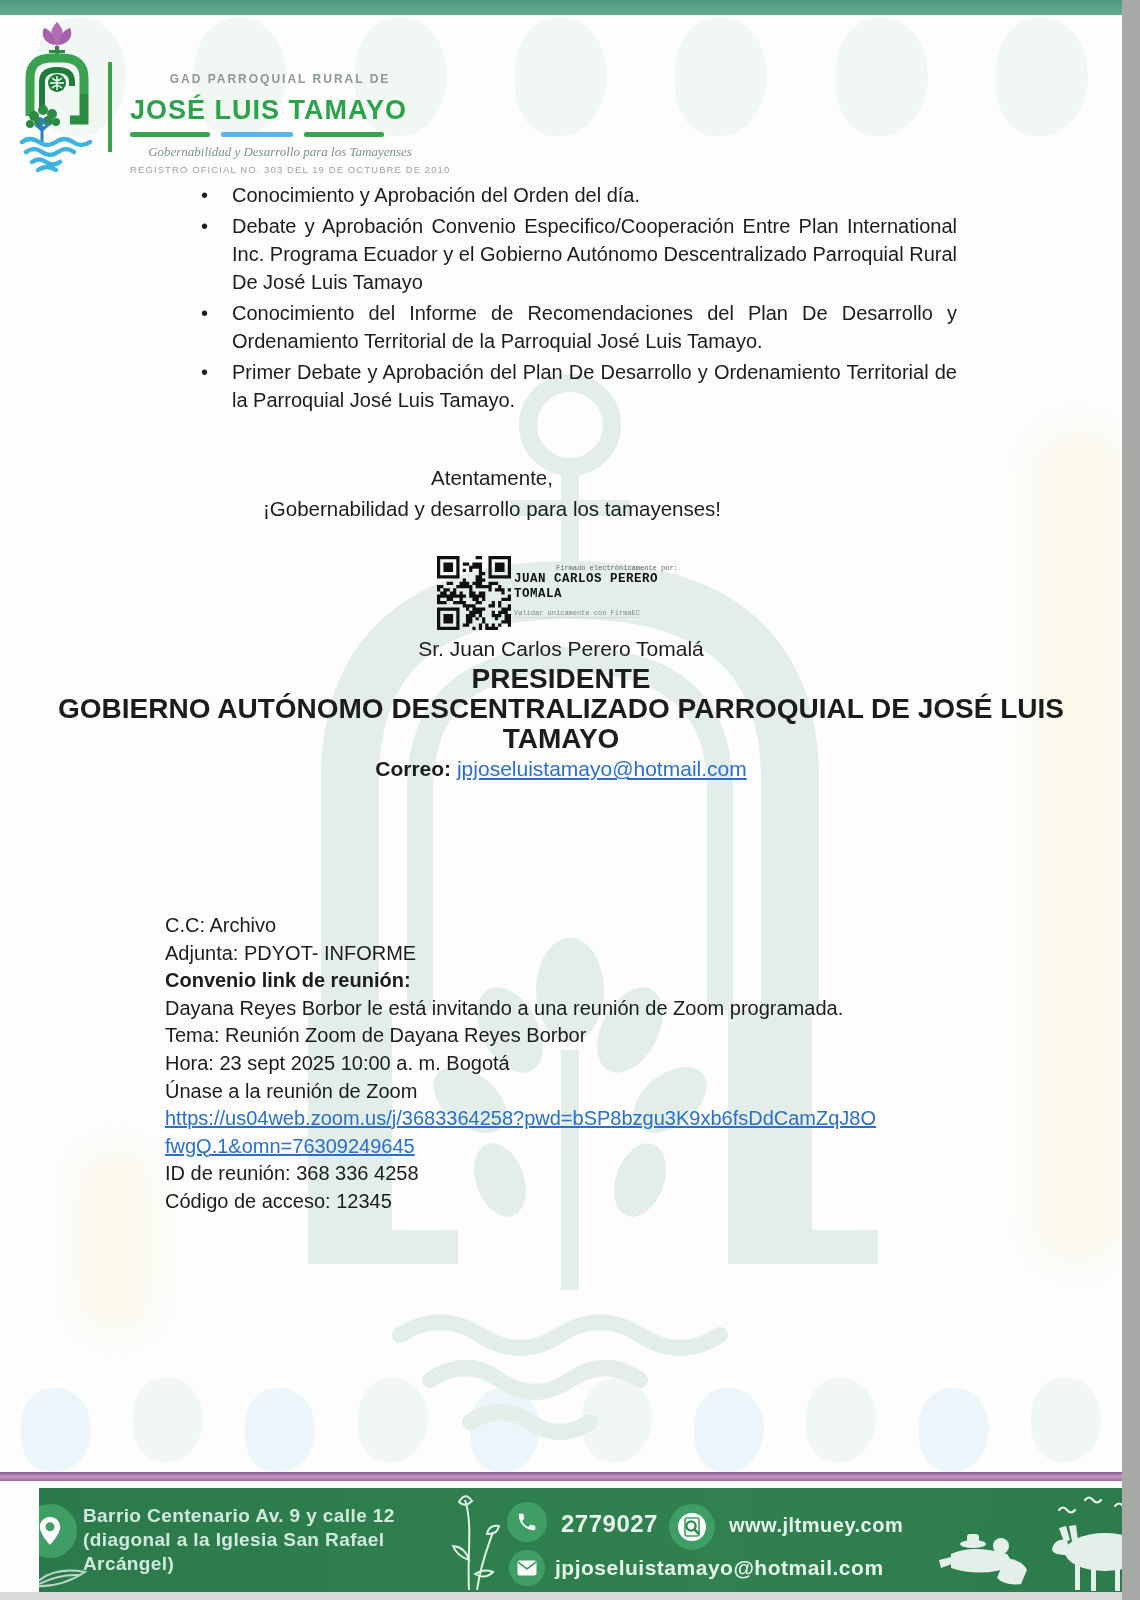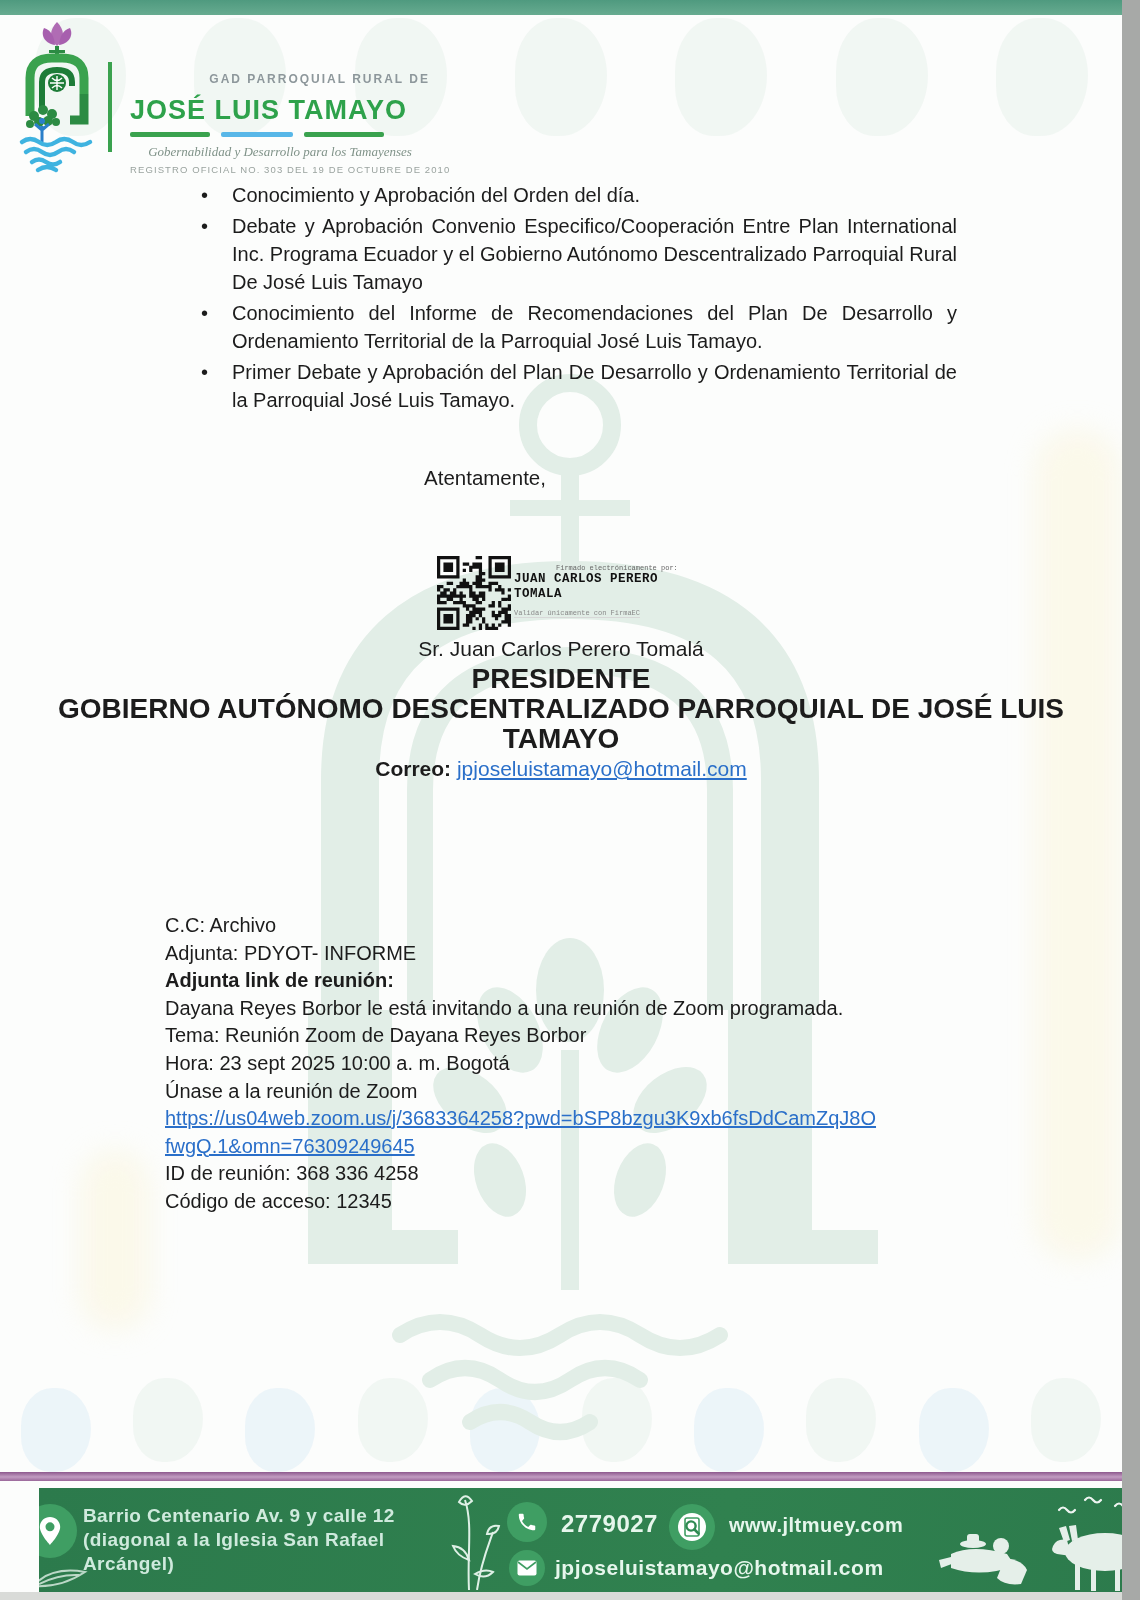--- a/index.html
+++ b/index.html
@@ -21,36 +21,36 @@
   
   .tint{position:absolute;background:rgba(250,243,205,.38);filter:blur(14px);z-index:1;border-radius:40px;}
   .tint.r{left:1035px;top:430px;width:85px;height:830px;}
   .tint.l{left:80px;top:1150px;width:70px;height:180px;}
   
   .wm-center{position:absolute;left:180px;top:350px;z-index:0;color:#e2eee7;}
   
   .logo{position:absolute;left:6px;top:20px;z-index:3;}
   .vline{position:absolute;left:108px;top:62px;width:4px;height:90px;background:#3aa24e;z-index:3;}
   .head-text{position:absolute;left:130px;top:72px;width:300px;z-index:3;text-align:center;}
-  .org-small{font-size:12px;letter-spacing:2px;color:#8d979b;font-weight:bold;text-align:right;}
+  .org-small{font-size:12px;letter-spacing:2px;color:#8d979b;font-weight:bold;text-align:center;}
   .org-name{font-size:27px;font-weight:bold;color:#2ea24b;letter-spacing:1px;margin-top:9px;text-align:left;white-space:nowrap;}
   .bars{display:flex;gap:11px;margin-top:6px;}
   .bars i{display:block;height:5px;border-radius:2px;}
   .bars .g{background:#3aa24e;width:80px;}
   .bars .bl{background:#58b7e8;width:72px;}
   .tagline{margin-top:7px;font-family:"Liberation Serif",serif;font-style:italic;font-size:13px;color:#7f9288;}
   .registro{margin-top:4px;font-size:9.5px;letter-spacing:1.1px;color:#9aa39f;white-space:nowrap;}
   
   .agenda{position:absolute;left:165px;top:181px;width:792px;z-index:3;list-style:none;margin:0;padding:0;
           font-size:20px;line-height:28px;}
   .agenda li{position:relative;padding-left:67px;margin-bottom:3px;}
   .agenda .mark{position:absolute;left:36px;top:0;font-size:20px;}
   .agenda .txt{display:block;text-align:justify;text-align-last:left;}
   
-  .closing{position:absolute;left:1px;top:462px;width:968px;text-align:center;z-index:3;
+  .closing{position:absolute;left:8px;top:462px;width:968px;text-align:center;z-index:3;
            font-size:20.5px;line-height:31px;}
   
   .stamp{position:absolute;left:437px;top:556px;display:flex;z-index:3;}
   .stamp svg{display:block;}
   .stamp-txt{margin-left:3px;padding-top:8px;font-family:"Liberation Mono",monospace;}
   .stamp-t1{font-size:7px;color:#666;margin-left:42px;}
   .stamp-name{font-size:12.5px;font-weight:bold;color:#111;line-height:15px;letter-spacing:.5px;width:180px;}
   .stamp-t3{font-size:7px;color:#888;margin-top:4px;border-bottom:1px solid #d8d8d8;display:inline-block;}
   
   .sig{position:absolute;left:0;top:634px;width:1122px;text-align:center;z-index:3;line-height:30px;}
@@ -205,20 +205,21 @@
       <span class="txt">Conocimiento del Informe de Recomendaciones del Plan De Desarrollo y Ordenamiento Territorial de la Parroquial José Luis Tamayo.</span>
       </li>
     <li>
       <span class="mark">•</span>
       <span class="txt">Primer Debate y Aprobación del Plan De Desarrollo y Ordenamiento Territorial de la Parroquial José Luis Tamayo.</span>
       </li>
   </ul>
 
   <div class="closing">
     <div>Atentamente,</div>
+    <div>¡Gobernabilidad y desarrollo para los tamayenses!</div>
   </div>
 
   <div class="stamp">
     <svg id="qr" width="74" height="76" viewBox="0 0 74 76">
         <path d="M0 0h22.52173913043478v22.52173913043478h-22.52173913043478z M3.217391304347826 3.217391304347826v16.086956521739133h16.086956521739133v-16.086956521739133z M6.434782608695652 6.434782608695652h9.652173913043478v9.652173913043478h-9.652173913043478zM51.47826086956522 0h22.52173913043478v22.52173913043478h-22.52173913043478z M54.69565217391305 3.217391304347826v16.086956521739133h16.086956521739133v-16.086956521739133z M57.913043478260875 6.434782608695652h9.652173913043478v9.652173913043478h-9.652173913043478zM0 51.47826086956522h22.52173913043478v22.52173913043478h-22.52173913043478z M3.217391304347826 54.69565217391305v16.086956521739133h16.086956521739133v-16.086956521739133z M6.434782608695652 57.913043478260875h9.652173913043478v9.652173913043478h-9.652173913043478zM38.608695652173914 0h3.217391304347826v3.217391304347826h-3.217391304347826zM41.82608695652174 0h3.217391304347826v3.217391304347826h-3.217391304347826zM25.73913043478261 6.434782608695652h3.217391304347826v3.217391304347826h-3.217391304347826zM28.956521739130437 6.434782608695652h3.217391304347826v3.217391304347826h-3.217391304347826zM35.391304347826086 6.434782608695652h3.217391304347826v3.217391304347826h-3.217391304347826zM38.608695652173914 6.434782608695652h3.217391304347826v3.217391304347826h-3.217391304347826zM41.82608695652174 6.434782608695652h3.217391304347826v3.217391304347826h-3.217391304347826zM32.173913043478265 9.652173913043478h3.217391304347826v3.217391304347826h-3.217391304347826zM35.391304347826086 9.652173913043478h3.217391304347826v3.217391304347826h-3.217391304347826zM38.608695652173914 9.652173913043478h3.217391304347826v3.217391304347826h-3.217391304347826zM41.82608695652174 9.652173913043478h3.217391304347826v3.217391304347826h-3.217391304347826zM25.73913043478261 12.869565217391305h3.217391304347826v3.217391304347826h-3.217391304347826zM32.173913043478265 12.869565217391305h3.217391304347826v3.217391304347826h-3.217391304347826zM41.82608695652174 12.869565217391305h3.217391304347826v3.217391304347826h-3.217391304347826zM41.82608695652174 16.086956521739133h3.217391304347826v3.217391304347826h-3.217391304347826zM45.04347826086956 16.086956521739133h3.217391304347826v3.217391304347826h-3.217391304347826zM38.608695652173914 19.304347826086957h3.217391304347826v3.217391304347826h-3.217391304347826zM41.82608695652174 19.304347826086957h3.217391304347826v3.217391304347826h-3.217391304347826zM25.73913043478261 22.52173913043478h3.217391304347826v3.217391304347826h-3.217391304347826zM38.608695652173914 22.52173913043478h3.217391304347826v3.217391304347826h-3.217391304347826zM41.82608695652174 22.52173913043478h3.217391304347826v3.217391304347826h-3.217391304347826zM45.04347826086956 22.52173913043478h3.217391304347826v3.217391304347826h-3.217391304347826zM9.652173913043478 25.73913043478261h3.217391304347826v3.217391304347826h-3.217391304347826zM12.869565217391305 25.73913043478261h3.217391304347826v3.217391304347826h-3.217391304347826zM22.52173913043478 25.73913043478261h3.217391304347826v3.217391304347826h-3.217391304347826zM25.73913043478261 25.73913043478261h3.217391304347826v3.217391304347826h-3.217391304347826zM28.956521739130437 25.73913043478261h3.217391304347826v3.217391304347826h-3.217391304347826zM35.391304347826086 25.73913043478261h3.217391304347826v3.217391304347826h-3.217391304347826zM38.608695652173914 25.73913043478261h3.217391304347826v3.217391304347826h-3.217391304347826zM41.82608695652174 25.73913043478261h3.217391304347826v3.217391304347826h-3.217391304347826zM51.47826086956522 25.73913043478261h3.217391304347826v3.217391304347826h-3.217391304347826zM54.69565217391305 25.73913043478261h3.217391304347826v3.217391304347826h-3.217391304347826zM57.913043478260875 25.73913043478261h3.217391304347826v3.217391304347826h-3.217391304347826zM0 28.956521739130437h3.217391304347826v3.217391304347826h-3.217391304347826zM3.217391304347826 28.956521739130437h3.217391304347826v3.217391304347826h-3.217391304347826zM19.304347826086957 28.956521739130437h3.217391304347826v3.217391304347826h-3.217391304347826zM22.52173913043478 28.956521739130437h3.217391304347826v3.217391304347826h-3.217391304347826zM25.73913043478261 28.956521739130437h3.217391304347826v3.217391304347826h-3.217391304347826zM28.956521739130437 28.956521739130437h3.217391304347826v3.217391304347826h-3.217391304347826zM32.173913043478265 28.956521739130437h3.217391304347826v3.217391304347826h-3.217391304347826zM38.608695652173914 28.956521739130437h3.217391304347826v3.217391304347826h-3.217391304347826zM41.82608695652174 28.956521739130437h3.217391304347826v3.217391304347826h-3.217391304347826zM45.04347826086956 28.956521739130437h3.217391304347826v3.217391304347826h-3.217391304347826zM48.26086956521739 28.956521739130437h3.217391304347826v3.217391304347826h-3.217391304347826zM51.47826086956522 28.956521739130437h3.217391304347826v3.217391304347826h-3.217391304347826zM61.130434782608695 28.956521739130437h3.217391304347826v3.217391304347826h-3.217391304347826zM0 32.173913043478265h3.217391304347826v3.217391304347826h-3.217391304347826zM6.434782608695652 32.173913043478265h3.217391304347826v3.217391304347826h-3.217391304347826zM9.652173913043478 32.173913043478265h3.217391304347826v3.217391304347826h-3.217391304347826zM16.086956521739133 32.173913043478265h3.217391304347826v3.217391304347826h-3.217391304347826zM32.173913043478265 32.173913043478265h3.217391304347826v3.217391304347826h-3.217391304347826zM51.47826086956522 32.173913043478265h3.217391304347826v3.217391304347826h-3.217391304347826zM57.913043478260875 32.173913043478265h3.217391304347826v3.217391304347826h-3.217391304347826zM61.130434782608695 32.173913043478265h3.217391304347826v3.217391304347826h-3.217391304347826zM64.34782608695653 32.173913043478265h3.217391304347826v3.217391304347826h-3.217391304347826zM70.78260869565217 32.173913043478265h3.217391304347826v3.217391304347826h-3.217391304347826zM3.217391304347826 35.391304347826086h3.217391304347826v3.217391304347826h-3.217391304347826zM6.434782608695652 35.391304347826086h3.217391304347826v3.217391304347826h-3.217391304347826zM12.869565217391305 35.391304347826086h3.217391304347826v3.217391304347826h-3.217391304347826zM16.086956521739133 35.391304347826086h3.217391304347826v3.217391304347826h-3.217391304347826zM22.52173913043478 35.391304347826086h3.217391304347826v3.217391304347826h-3.217391304347826zM32.173913043478265 35.391304347826086h3.217391304347826v3.217391304347826h-3.217391304347826zM35.391304347826086 35.391304347826086h3.217391304347826v3.217391304347826h-3.217391304347826zM41.82608695652174 35.391304347826086h3.217391304347826v3.217391304347826h-3.217391304347826zM45.04347826086956 35.391304347826086h3.217391304347826v3.217391304347826h-3.217391304347826zM64.34782608695653 35.391304347826086h3.217391304347826v3.217391304347826h-3.217391304347826zM0 38.608695652173914h3.217391304347826v3.217391304347826h-3.217391304347826zM3.217391304347826 38.608695652173914h3.217391304347826v3.217391304347826h-3.217391304347826zM6.434782608695652 38.608695652173914h3.217391304347826v3.217391304347826h-3.217391304347826zM9.652173913043478 38.608695652173914h3.217391304347826v3.217391304347826h-3.217391304347826zM12.869565217391305 38.608695652173914h3.217391304347826v3.217391304347826h-3.217391304347826zM16.086956521739133 38.608695652173914h3.217391304347826v3.217391304347826h-3.217391304347826zM19.304347826086957 38.608695652173914h3.217391304347826v3.217391304347826h-3.217391304347826zM22.52173913043478 38.608695652173914h3.217391304347826v3.217391304347826h-3.217391304347826zM25.73913043478261 38.608695652173914h3.217391304347826v3.217391304347826h-3.217391304347826zM32.173913043478265 38.608695652173914h3.217391304347826v3.217391304347826h-3.217391304347826zM35.391304347826086 38.608695652173914h3.217391304347826v3.217391304347826h-3.217391304347826zM38.608695652173914 38.608695652173914h3.217391304347826v3.217391304347826h-3.217391304347826zM41.82608695652174 38.608695652173914h3.217391304347826v3.217391304347826h-3.217391304347826zM45.04347826086956 38.608695652173914h3.217391304347826v3.217391304347826h-3.217391304347826zM70.78260869565217 38.608695652173914h3.217391304347826v3.217391304347826h-3.217391304347826zM0 41.82608695652174h3.217391304347826v3.217391304347826h-3.217391304347826zM9.652173913043478 41.82608695652174h3.217391304347826v3.217391304347826h-3.217391304347826zM12.869565217391305 41.82608695652174h3.217391304347826v3.217391304347826h-3.217391304347826zM22.52173913043478 41.82608695652174h3.217391304347826v3.217391304347826h-3.217391304347826zM35.391304347826086 41.82608695652174h3.217391304347826v3.217391304347826h-3.217391304347826zM38.608695652173914 41.82608695652174h3.217391304347826v3.217391304347826h-3.217391304347826zM45.04347826086956 41.82608695652174h3.217391304347826v3.217391304347826h-3.217391304347826zM64.34782608695653 41.82608695652174h3.217391304347826v3.217391304347826h-3.217391304347826zM67.56521739130434 41.82608695652174h3.217391304347826v3.217391304347826h-3.217391304347826zM70.78260869565217 41.82608695652174h3.217391304347826v3.217391304347826h-3.217391304347826zM0 45.04347826086956h3.217391304347826v3.217391304347826h-3.217391304347826zM3.217391304347826 45.04347826086956h3.217391304347826v3.217391304347826h-3.217391304347826zM6.434782608695652 45.04347826086956h3.217391304347826v3.217391304347826h-3.217391304347826zM16.086956521739133 45.04347826086956h3.217391304347826v3.217391304347826h-3.217391304347826zM19.304347826086957 45.04347826086956h3.217391304347826v3.217391304347826h-3.217391304347826zM22.52173913043478 45.04347826086956h3.217391304347826v3.217391304347826h-3.217391304347826zM25.73913043478261 45.04347826086956h3.217391304347826v3.217391304347826h-3.217391304347826zM38.608695652173914 45.04347826086956h3.217391304347826v3.217391304347826h-3.217391304347826zM41.82608695652174 45.04347826086956h3.217391304347826v3.217391304347826h-3.217391304347826zM54.69565217391305 45.04347826086956h3.217391304347826v3.217391304347826h-3.217391304347826zM61.130434782608695 45.04347826086956h3.217391304347826v3.217391304347826h-3.217391304347826zM25.73913043478261 48.26086956521739h3.217391304347826v3.217391304347826h-3.217391304347826zM28.956521739130437 48.26086956521739h3.217391304347826v3.217391304347826h-3.217391304347826zM32.173913043478265 48.26086956521739h3.217391304347826v3.217391304347826h-3.217391304347826zM35.391304347826086 48.26086956521739h3.217391304347826v3.217391304347826h-3.217391304347826zM51.47826086956522 48.26086956521739h3.217391304347826v3.217391304347826h-3.217391304347826zM54.69565217391305 48.26086956521739h3.217391304347826v3.217391304347826h-3.217391304347826zM61.130434782608695 48.26086956521739h3.217391304347826v3.217391304347826h-3.217391304347826zM70.78260869565217 48.26086956521739h3.217391304347826v3.217391304347826h-3.217391304347826zM28.956521739130437 51.47826086956522h3.217391304347826v3.217391304347826h-3.217391304347826zM35.391304347826086 51.47826086956522h3.217391304347826v3.217391304347826h-3.217391304347826zM38.608695652173914 51.47826086956522h3.217391304347826v3.217391304347826h-3.217391304347826zM41.82608695652174 51.47826086956522h3.217391304347826v3.217391304347826h-3.217391304347826zM45.04347826086956 51.47826086956522h3.217391304347826v3.217391304347826h-3.217391304347826zM64.34782608695653 51.47826086956522h3.217391304347826v3.217391304347826h-3.217391304347826zM67.56521739130434 51.47826086956522h3.217391304347826v3.217391304347826h-3.217391304347826zM70.78260869565217 51.47826086956522h3.217391304347826v3.217391304347826h-3.217391304347826zM32.173913043478265 54.69565217391305h3.217391304347826v3.217391304347826h-3.217391304347826zM35.391304347826086 54.69565217391305h3.217391304347826v3.217391304347826h-3.217391304347826zM38.608695652173914 54.69565217391305h3.217391304347826v3.217391304347826h-3.217391304347826zM41.82608695652174 54.69565217391305h3.217391304347826v3.217391304347826h-3.217391304347826zM54.69565217391305 54.69565217391305h3.217391304347826v3.217391304347826h-3.217391304347826zM61.130434782608695 54.69565217391305h3.217391304347826v3.217391304347826h-3.217391304347826zM64.34782608695653 54.69565217391305h3.217391304347826v3.217391304347826h-3.217391304347826zM67.56521739130434 54.69565217391305h3.217391304347826v3.217391304347826h-3.217391304347826zM28.956521739130437 57.913043478260875h3.217391304347826v3.217391304347826h-3.217391304347826zM32.173913043478265 57.913043478260875h3.217391304347826v3.217391304347826h-3.217391304347826zM35.391304347826086 57.913043478260875h3.217391304347826v3.217391304347826h-3.217391304347826zM41.82608695652174 57.913043478260875h3.217391304347826v3.217391304347826h-3.217391304347826zM54.69565217391305 57.913043478260875h3.217391304347826v3.217391304347826h-3.217391304347826zM57.913043478260875 57.913043478260875h3.217391304347826v3.217391304347826h-3.217391304347826zM61.130434782608695 57.913043478260875h3.217391304347826v3.217391304347826h-3.217391304347826zM67.56521739130434 57.913043478260875h3.217391304347826v3.217391304347826h-3.217391304347826zM70.78260869565217 57.913043478260875h3.217391304347826v3.217391304347826h-3.217391304347826zM28.956521739130437 61.130434782608695h3.217391304347826v3.217391304347826h-3.217391304347826zM32.173913043478265 61.130434782608695h3.217391304347826v3.217391304347826h-3.217391304347826zM38.608695652173914 61.130434782608695h3.217391304347826v3.217391304347826h-3.217391304347826zM45.04347826086956 61.130434782608695h3.217391304347826v3.217391304347826h-3.217391304347826zM57.913043478260875 61.130434782608695h3.217391304347826v3.217391304347826h-3.217391304347826zM67.56521739130434 61.130434782608695h3.217391304347826v3.217391304347826h-3.217391304347826zM70.78260869565217 61.130434782608695h3.217391304347826v3.217391304347826h-3.217391304347826zM28.956521739130437 64.34782608695653h3.217391304347826v3.217391304347826h-3.217391304347826zM32.173913043478265 64.34782608695653h3.217391304347826v3.217391304347826h-3.217391304347826zM45.04347826086956 64.34782608695653h3.217391304347826v3.217391304347826h-3.217391304347826zM64.34782608695653 64.34782608695653h3.217391304347826v3.217391304347826h-3.217391304347826zM67.56521739130434 64.34782608695653h3.217391304347826v3.217391304347826h-3.217391304347826zM70.78260869565217 64.34782608695653h3.217391304347826v3.217391304347826h-3.217391304347826zM25.73913043478261 67.56521739130434h3.217391304347826v3.217391304347826h-3.217391304347826zM28.956521739130437 67.56521739130434h3.217391304347826v3.217391304347826h-3.217391304347826zM41.82608695652174 67.56521739130434h3.217391304347826v3.217391304347826h-3.217391304347826zM48.26086956521739 67.56521739130434h3.217391304347826v3.217391304347826h-3.217391304347826zM54.69565217391305 67.56521739130434h3.217391304347826v3.217391304347826h-3.217391304347826zM61.130434782608695 67.56521739130434h3.217391304347826v3.217391304347826h-3.217391304347826zM70.78260869565217 67.56521739130434h3.217391304347826v3.217391304347826h-3.217391304347826zM35.391304347826086 70.78260869565217h3.217391304347826v3.217391304347826h-3.217391304347826zM41.82608695652174 70.78260869565217h3.217391304347826v3.217391304347826h-3.217391304347826zM48.26086956521739 70.78260869565217h3.217391304347826v3.217391304347826h-3.217391304347826zM51.47826086956522 70.78260869565217h3.217391304347826v3.217391304347826h-3.217391304347826zM54.69565217391305 70.78260869565217h3.217391304347826v3.217391304347826h-3.217391304347826zM57.913043478260875 70.78260869565217h3.217391304347826v3.217391304347826h-3.217391304347826z" fill="#111" fill-rule="evenodd"></path>
       </svg>
     <div class="stamp-txt">
       <div class="stamp-t1">Firmado electrónicamente por:</div>
       <div class="stamp-name">
         <div>JUAN CARLOS PERERO</div>
@@ -234,21 +235,21 @@
     <div class="sig-bold">GOBIERNO AUTÓNOMO DESCENTRALIZADO PARROQUIAL DE JOSÉ LUIS</div>
     <div class="sig-bold">TAMAYO</div>
     <div class="sig-mail">
       <b>Correo: </b><a class="link">jpjoseluistamayo@hotmail.com</a>
     </div>
   </div>
 
   <div class="cc">
     <div>C.C: Archivo</div>
     <div>Adjunta: PDYOT- INFORME</div>
-    <div class="bold">Adjunta link de reunión:</div>
+    <div class="bold">Convenio link de reunión:</div>
     <div>Dayana Reyes Borbor le está invitando a una reunión de Zoom programada.</div>
     <div>Tema: Reunión Zoom de Dayana Reyes Borbor</div>
     <div>Hora: 23 sept 2025 10:00 a. m. Bogotá</div>
     <div>Únase a la reunión de Zoom</div>
     <div><a class="link">https://us04web.zoom.us/j/3683364258?pwd=bSP8bzgu3K9xb6fsDdCamZqJ8O</a></div>
     <div><a class="link">fwgQ.1&amp;omn=76309249645</a></div>
     <div>ID de reunión: 368 336 4258</div>
     <div>Código de acceso: 12345</div>
   </div>
 

